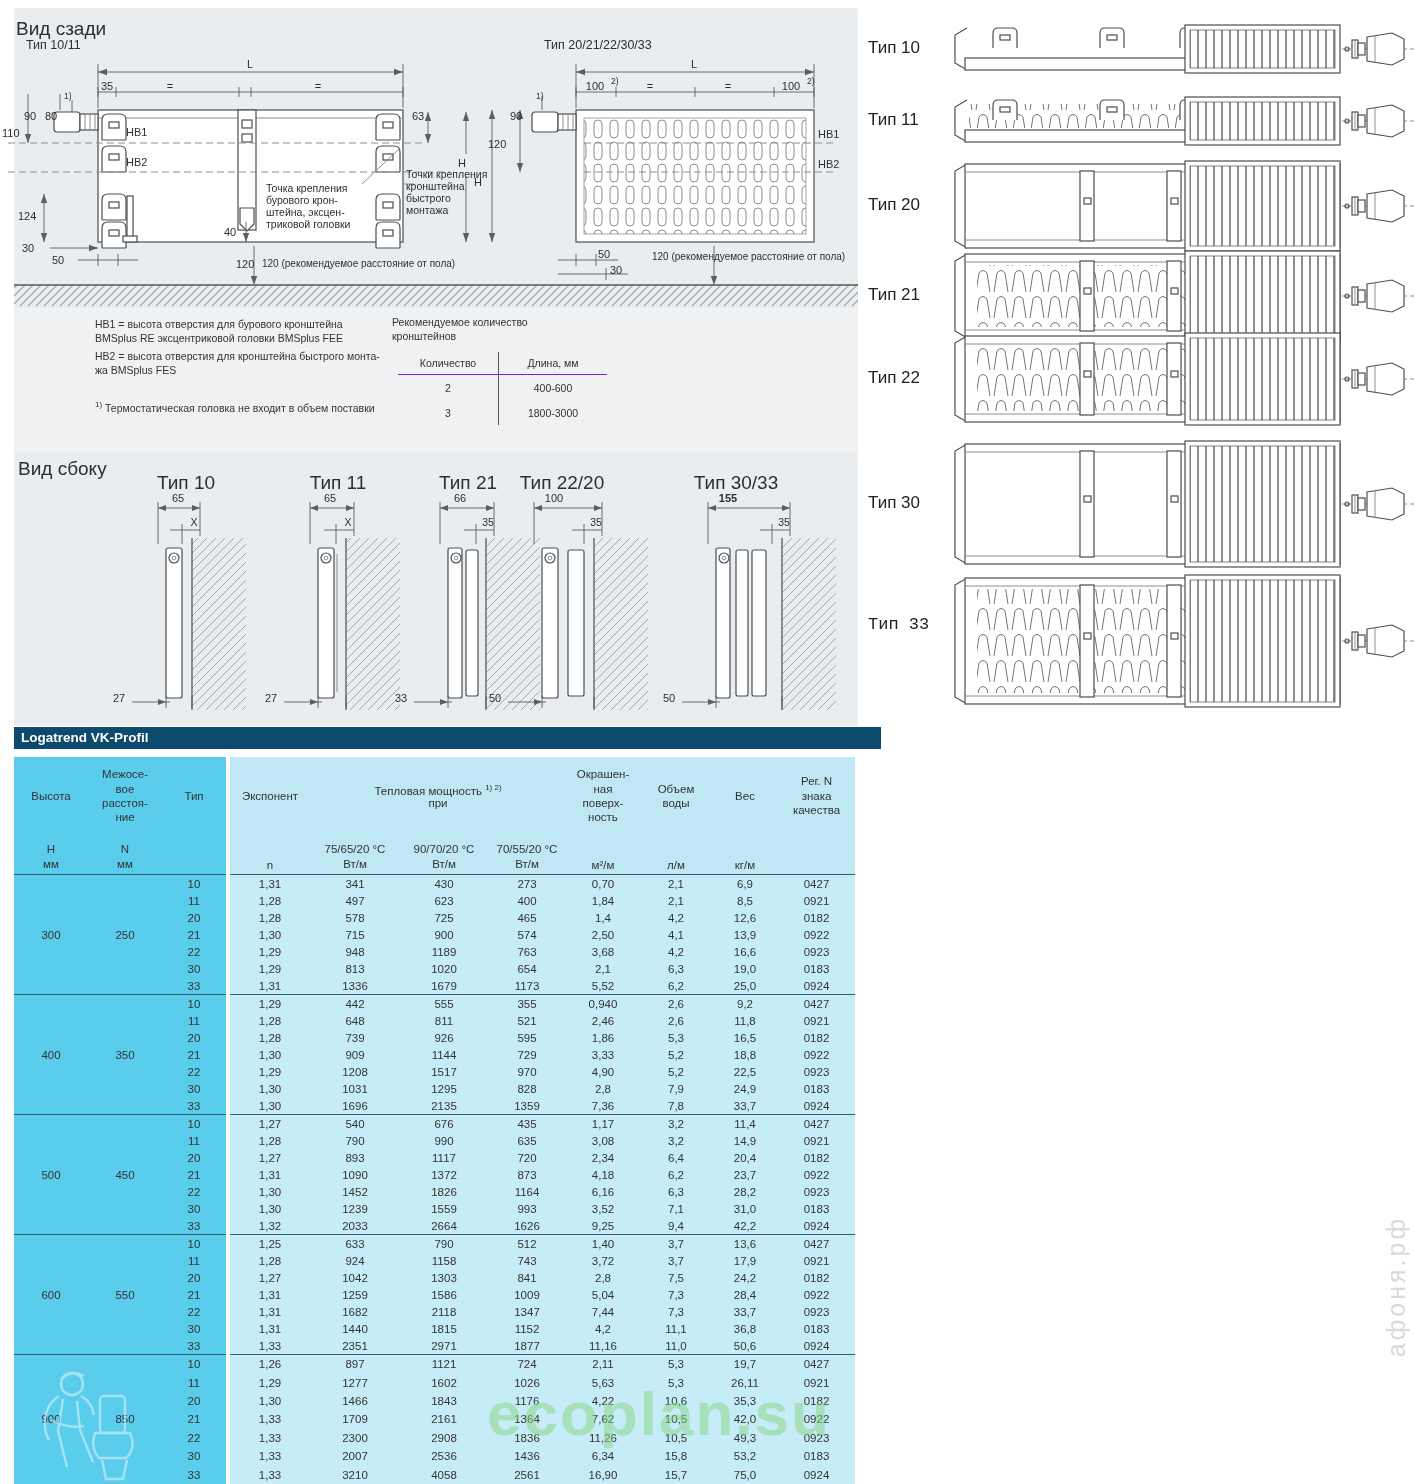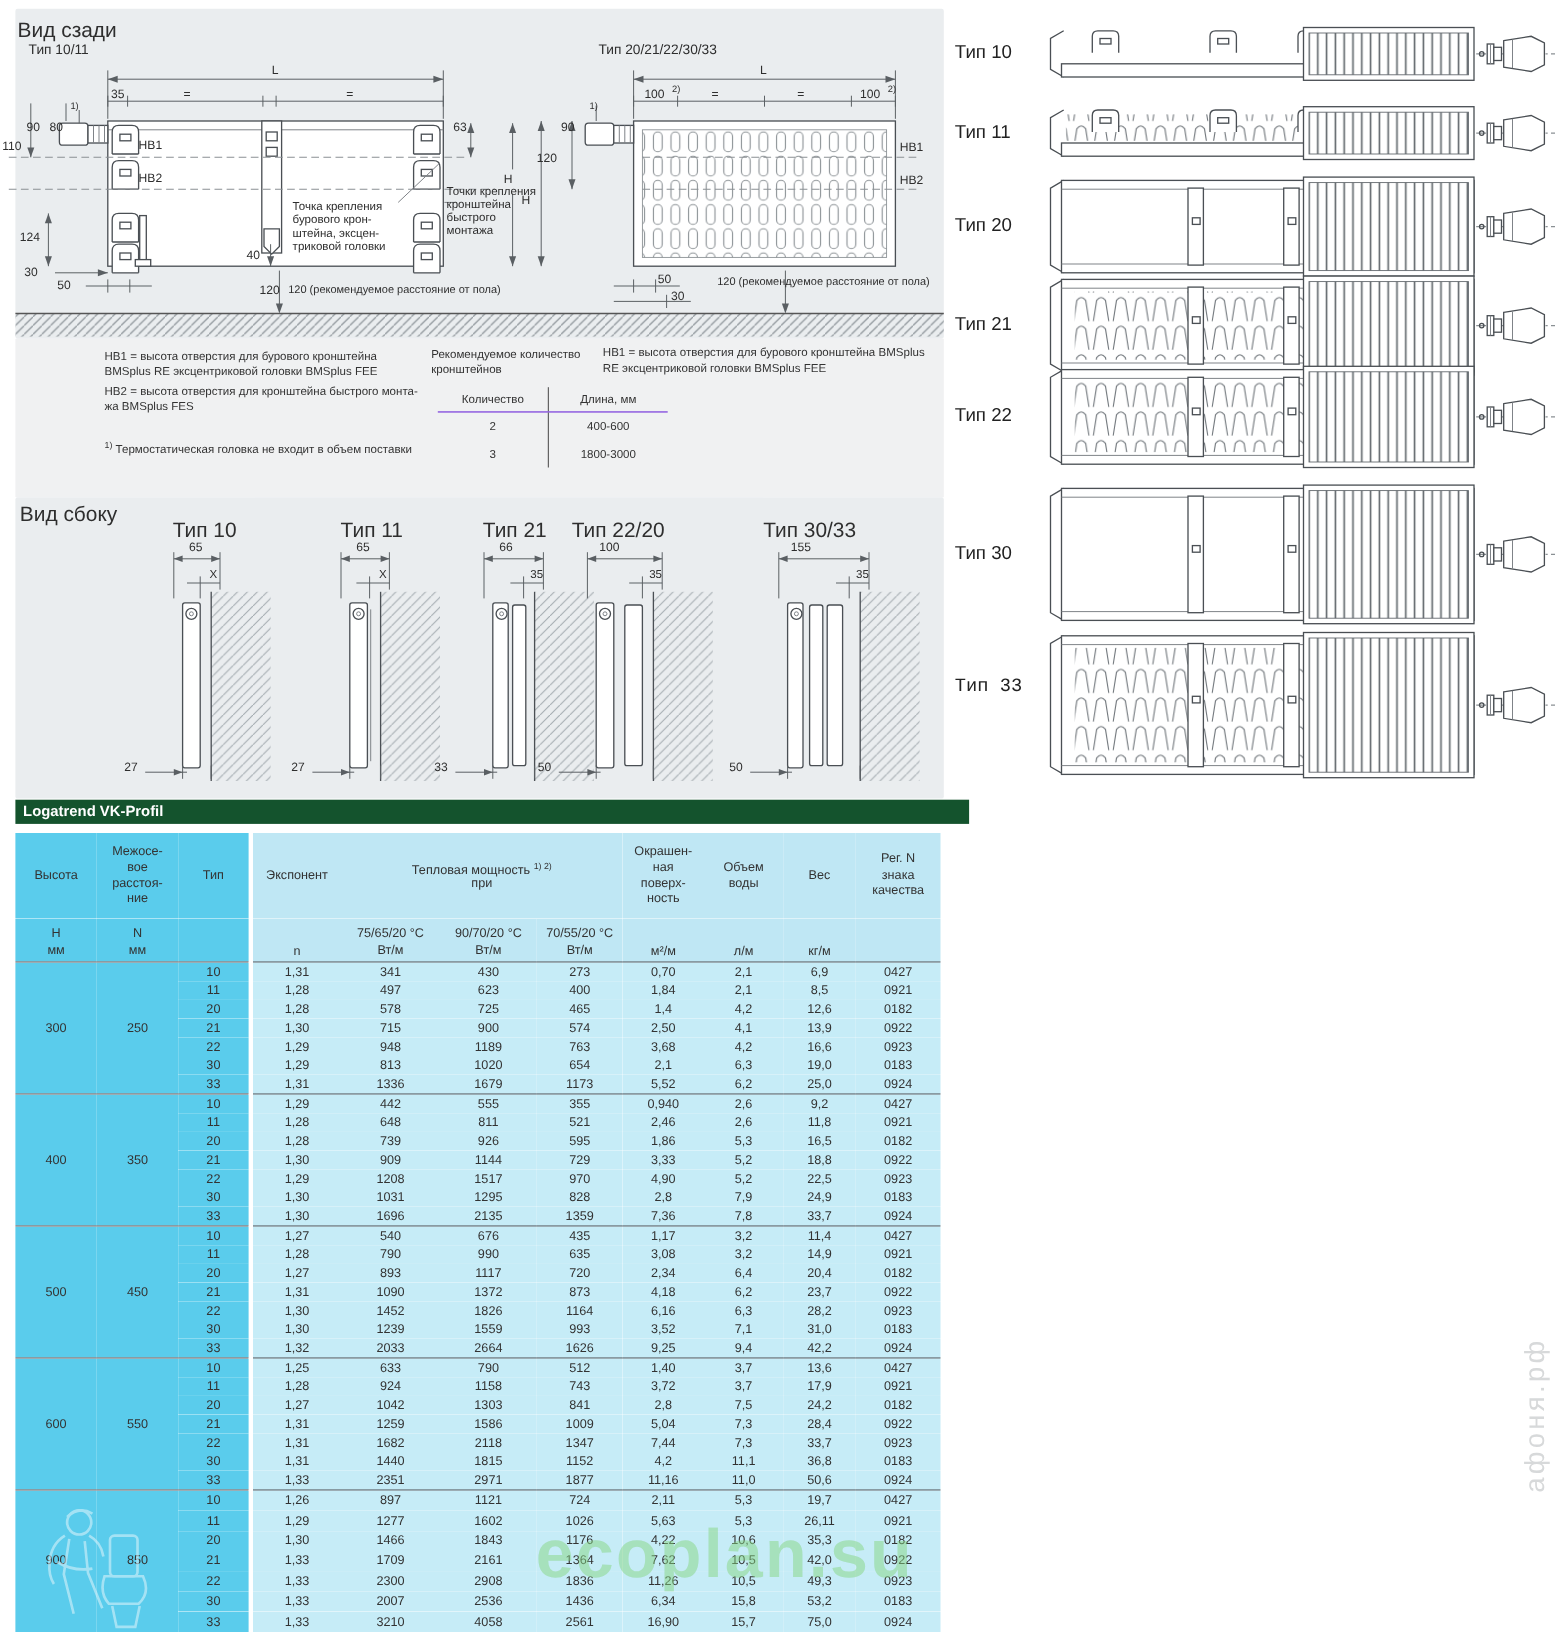--- a/index.html
+++ b/index.html
@@ -8,21 +8,21 @@
   .panel{position:absolute;background:#eaedef;border-radius:2px}
   .notesbg{position:absolute;background:#f0f1f2}
   .t{position:absolute;font-size:11px;color:#2e2e2e;line-height:1.15;white-space:pre-line}
   .c{text-align:center}
   .r{text-align:center}
   .fs9{font-size:8.5px}.fs10{font-size:10px}.fs105{font-size:10.5px}
   .fs12{font-size:12.5px}.fs13{font-size:19px}
   .note{position:absolute;font-size:10.5px;color:#333;line-height:1.32;white-space:pre-line}
   .note sup{font-size:8px}
   .tlabel{position:absolute;font-size:17px;color:#222}
-  .band{position:absolute;left:14px;top:727px;width:867px;height:22px;background:#14532d;
+  .band{position:absolute;left:14px;top:727px;width:867px;height:22px;background:#0c4a6e;
         color:#fff;font-weight:bold;font-size:13.5px;line-height:22px;padding-left:7px;box-sizing:border-box}
   
   svg .wb{fill:#fff;stroke:#4a4f54;stroke-width:1.2}
   svg .ln{fill:none;stroke:#4a4f54;stroke-width:1.2}
   svg .ln2{fill:none;stroke:#7d8287;stroke-width:0.9}
   svg .dim{stroke:#5a5f63;stroke-width:0.9;fill:none}
   svg .dash{stroke:#8a9094;stroke-width:1;stroke-dasharray:7 4;fill:none}
   svg .ar{fill:#5a5f63;stroke:none}
   
   .specwrap{position:absolute;left:14px;top:757px}
@@ -245,22 +245,20 @@
           <td class="v">400-600</td>
         </tr>
         <tr>
           <td>3</td>
           <td class="v">1800-3000</td>
         </tr>
       </tbody>
         </table>
     </div>
 
-    <div class="note" style="left:534px;top:7px;width:315px">HB1 = высота отверстия для бурового кронштейна BMSplus
-RE эксцентриковой головки BMSplus FEE</div>
   </section>
 
   <section class="panel" id="side-panel" style="left:14px;top:452px;width:844px;height:274px">
     <svg width="844" height="274" viewBox="0 0 844 274" style="position:absolute;left:0;top:0">
       <defs>
         <pattern id="hw" width="9" height="9" patternUnits="userSpaceOnUse">
           <path d="M0,9 L9,0" stroke="#a4acb1" stroke-width="1"></path>
         </pattern>
       </defs>
       <g id="side-geo">
@@ -362,21 +360,21 @@
       <div class="t r" style="left: 242px; top: 240px; width: 30px;">27</div>
       <div class="t fs13 c" style="left: 394px; top: 20px; width: 120px;">Тип 21</div>
       <div class="t c" style="left: 422px; top: 40px; width: 48px;">66</div>
       <div class="t fs105 c" style="left: 454px; top: 64px; width: 40px;">35</div>
       <div class="t r" style="left: 372px; top: 240px; width: 30px;">33</div>
       <div class="t fs13 c" style="left: 488px; top: 20px; width: 120px;">Тип 22/20</div>
       <div class="t c" style="left: 516px; top: 40px; width: 48px;">100</div>
       <div class="t fs105 c" style="left: 562px; top: 64px; width: 40px;">35</div>
       <div class="t r" style="left: 466px; top: 240px; width: 30px;">50</div>
       <div class="t fs13 c" style="left: 662px; top: 20px; width: 120px;">Тип 30/33</div>
-      <div class="t c" style="left: 690px; top: 40px; width: 48px;">155</div>
+      <div class="t c" style="left: 690px; top: 40px; width: 48px; font-weight: bold;">155</div>
       <div class="t fs105 c" style="left: 750px; top: 64px; width: 40px;">35</div>
       <div class="t r" style="left: 640px; top: 240px; width: 30px;">50</div>
     </section>
 
   <aside id="types-panel" style="position:absolute;left:866px;top:8px;width:548px;height:716px">
     <svg width="548" height="716" viewBox="0 0 548 716" style="position:absolute;left:0;top:0">
       <defs>
         <pattern id="finp" width="18" height="26" patternUnits="userSpaceOnUse">
           <path d="M2,24 L5,5 Q9,0 13,5 L16,24" fill="none" stroke="#6f757a" stroke-width="1"></path>
         </pattern>

